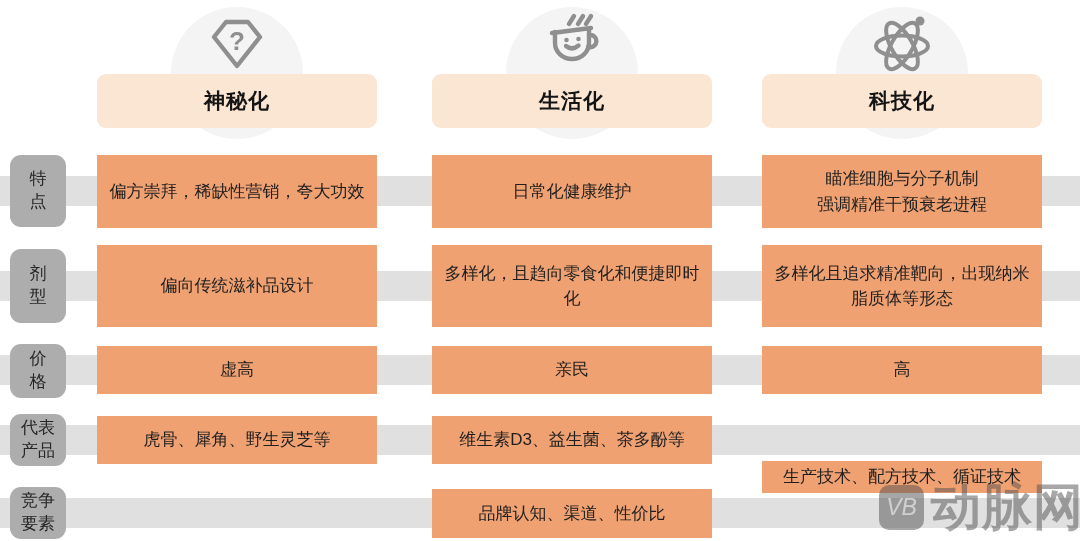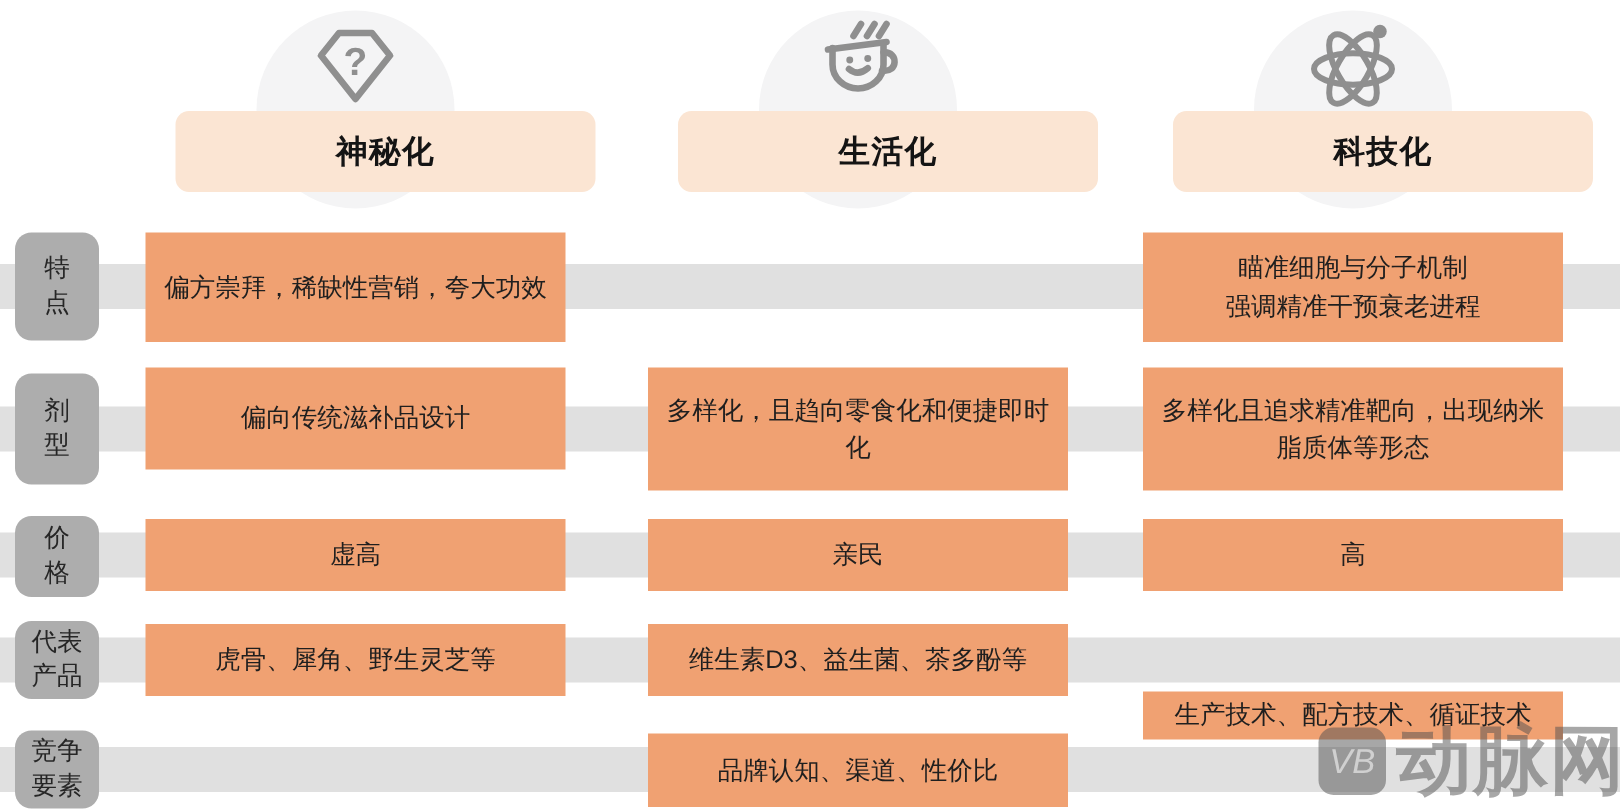--- a/index.html
+++ b/index.html
@@ -9,21 +9,21 @@
   }
   .circle {
     position:absolute; top:7px; width:132px; height:132px;
     border-radius:50%; background:#f4f4f5; z-index:0;
   }
   .icon { position:absolute; top:12px; width:64px; height:64px; z-index:1; }
   .hdr {
     position:absolute; top:74px; width:280px; height:54px;
     background:#fbe5d3; border-radius:9px; z-index:2;
     display:flex; align-items:center; justify-content:center;
-    font-size:21px; font-weight:600; color:#141414; letter-spacing:1px;margin-left:20px;
+    font-size:21px; font-weight:600; color:#141414; letter-spacing:1px;
   }
   .band { position:absolute; left:0; width:1080px; height:30px; background:#e0e0e0; z-index:0; }
   .rlabel {
     position:absolute; left:10px; width:56px; z-index:1;
     background:#adadad; border-radius:11px;
     display:flex; align-items:center; justify-content:center; text-align:center;
     font-size:17px; font-weight:500; color:#262626;
     white-space:pre-line; line-height:1.35;
   }
   .cell {
@@ -87,27 +87,28 @@
   </span>
 
   <div class="hdr" style="left:97px">神秘化</div>
   <div class="hdr" style="left:762px">科技化</div>
   <div class="hdr" style="left:432px">生活化</div>
 
   <div class="band" style="top:176px"></div>
   <div class="rlabel" style="top:155px;height:72px">特
 点</div>
   <div class="cell" style="left:97px;top:155px;height:73px">偏方崇拜，稀缺性营销，夸大功效</div>
+  <div class="cell" style="left:432px;top:155px;height:73px">日常化健康维护</div>
   <div class="cell" style="left:762px;top:155px;height:73px">瞄准细胞与分子机制
 强调精准干预衰老进程</div>
 
   <div class="band" style="top:271px"></div>
   <div class="rlabel" style="top:249px;height:74px">剂
 型</div>
-  <div class="cell" style="left:97px;top:245px;height:68px">偏向传统滋补品设计</div>
+  <div class="cell" style="left:97px;top:245px;height:82px">偏向传统滋补品设计</div>
   <div class="cell" style="left:432px;top:245px;height:82px">多样化，且趋向零食化和便捷即时化</div>
   <div class="cell" style="left:762px;top:245px;height:82px">多样化且追求精准靶向，出现纳米脂质体等形态</div>
 
   <div class="band" style="top:355px"></div>
   <div class="rlabel" style="top:344px;height:54px">价
 格</div>
   <div class="cell" style="left:97px;top:346px;height:48px">虚高</div>
   <div class="cell" style="left:432px;top:346px;height:48px">亲民</div>
   <div class="cell" style="left:762px;top:346px;height:48px">高</div>
 

